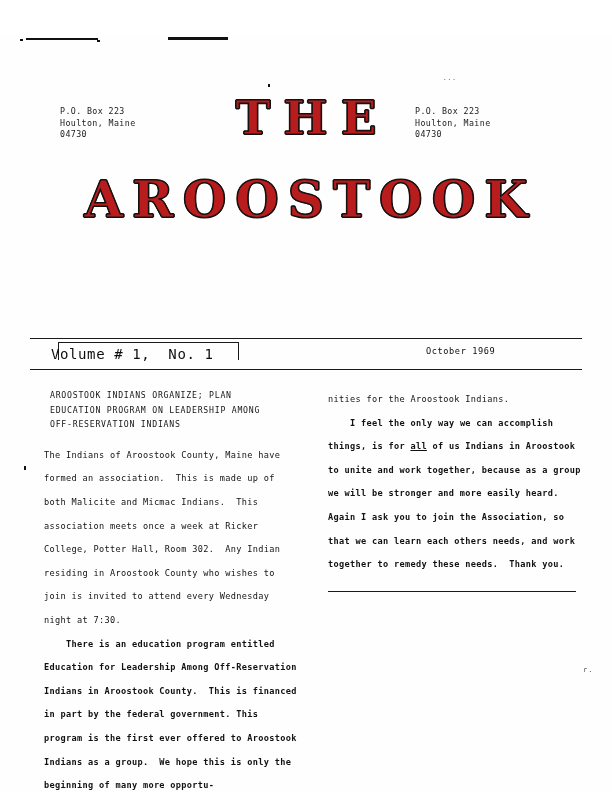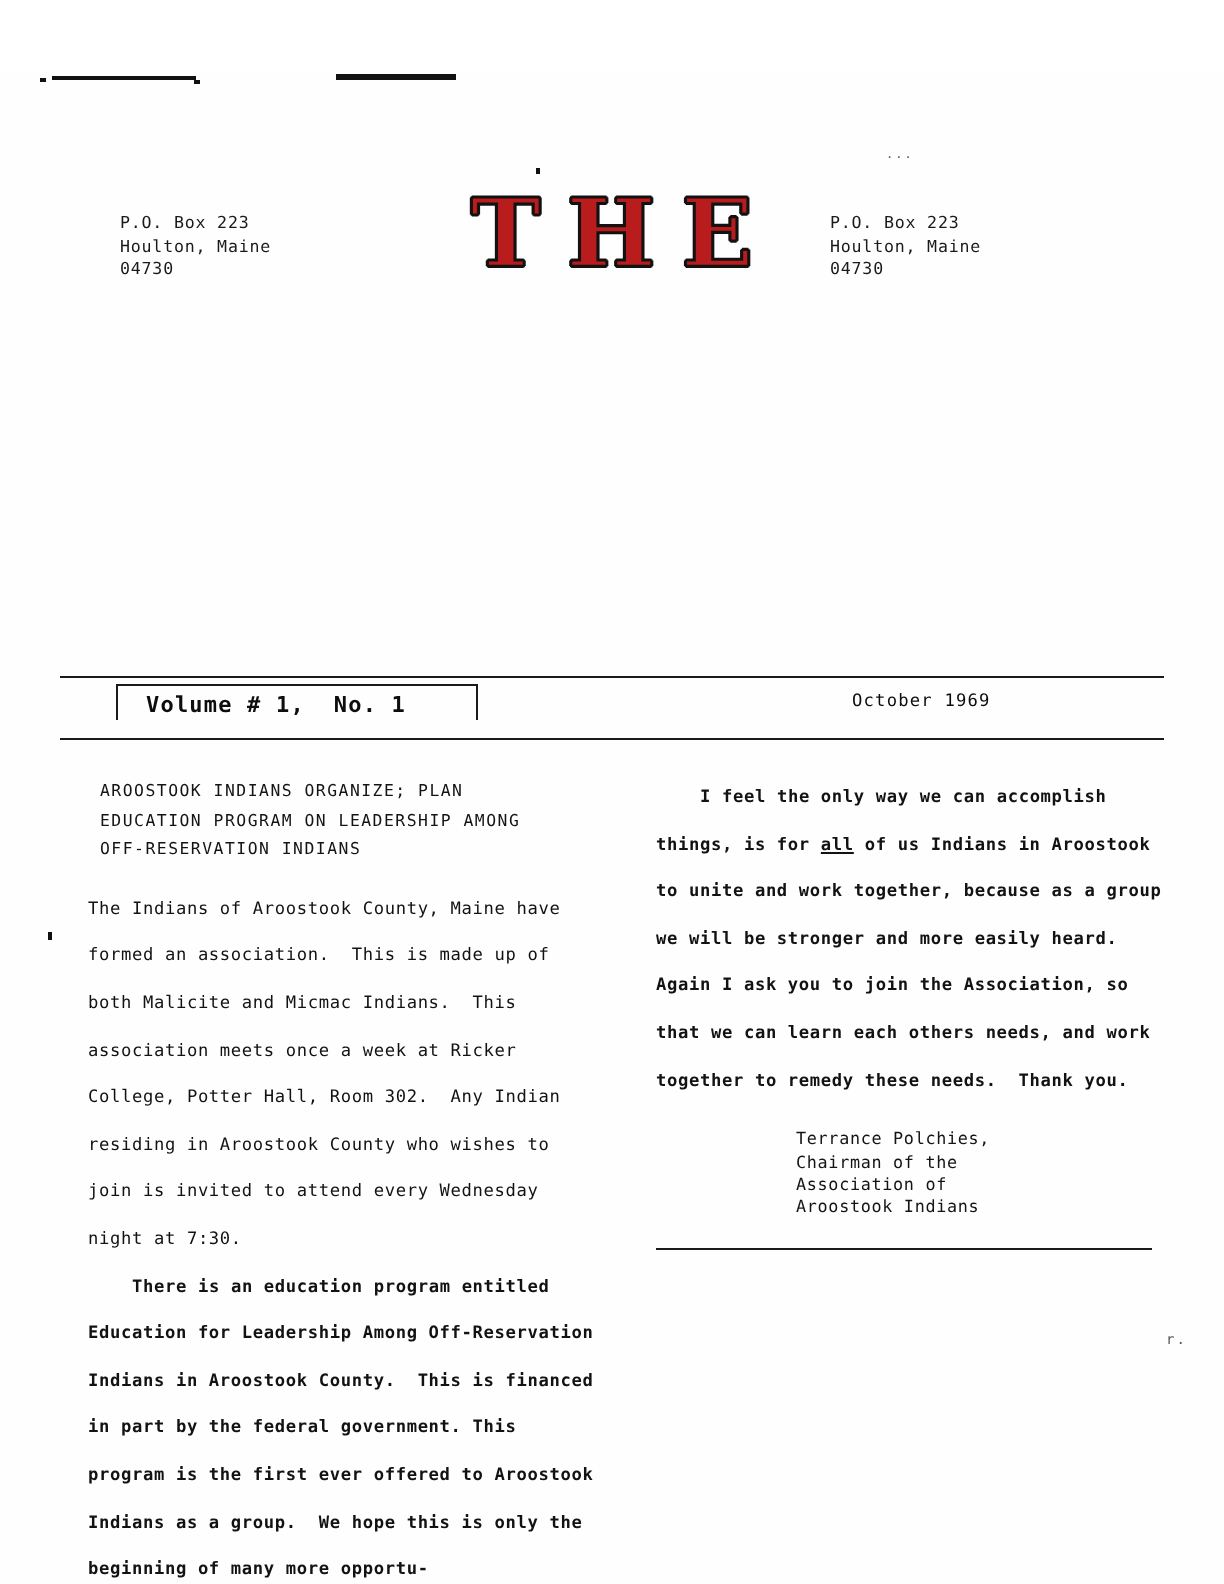--- a/index.html
+++ b/index.html
@@ -102,26 +102,25 @@
 
   .volbar {
     position: absolute;
     left: 30px;
     top: 306px;
     width: 552px;
     height: 24px;
   }
   .volbar .vol-left {
     position: absolute;
-    left: 43px;
+    left: 21px;
     top: 4px;
-    font-size: 11px;
+    font-size: 14px;
     letter-spacing: 0.6px;
     white-space: pre;
-    font-weight: bold;
   }
   .volbar .vol-right {
     position: absolute;
     left: 396px;
     top: 4px;
     font-size: 8.6px;
     letter-spacing: 0.6px;
     white-space: pre;
   }
   .vol-box-line {
@@ -205,20 +204,21 @@
     <div class="addr addr-left">P.O. Box 223
 Houlton, Maine
 04730</div>
 
     <div class="addr addr-right">P.O. Box 223
 Houlton, Maine
 04730</div>
 
     <div class="outline-word word-the">THE</div>
 
+    <div class="outline-word word-aroostook">AROOSTOOK</div>
 
   </div>
 
   <div class="rule rule-top"></div>
 
   <div class="volbar">
     <div class="vol-box-line" style="left:28px; top:0px; width:180px; height:1px;"></div>
     <div class="vol-box-line" style="left:28px; top:0px; width:1px; height:18px;"></div>
     <div class="vol-box-line" style="left:208px; top:0px; width:1px; height:18px;"></div>
 
@@ -237,27 +237,24 @@
 EDUCATION PROGRAM ON LEADERSHIP AMONG
 OFF-RESERVATION INDIANS</div>
 
       <p class="para">The Indians of Aroostook County, Maine have formed an association.  This is made up of both Malicite and Micmac Indians.  This association meets once a week at Ricker College, Potter Hall, Room 302.  Any Indian residing in Aroostook County who wishes to join is invited to attend every Wednesday night at 7:30.</p>
 
       <p class="para indent">There is an education program entitled Education for Leadership Among Off-Reservation Indians in Aroostook County.  This is financed in part by the federal government. This program is the first ever offered to Aroostook Indians as a group.  We hope this is only the beginning of many more opportu-</p>
     </div>
 
     <div class="col col-right">
 
+      <p class="para">nities for the Aroostook Indians.</p>
 
       <p class="para indent"><span>I feel the only way we can accomplish things, is for </span><span class="u">all</span><span> of us Indians in Aroostook to unite and work together, because as a group we will be stronger and more easily heard.  Again I ask you to join the Association, so that we can learn each others needs, and work together to remedy these needs.  Thank you.</span></p>
 
-      <div class="signature">Terrance Polchies,
-Chairman of the
-Association of
-Aroostook Indians</div>
 
       <div class="col-rule"></div>
 
 
     </div>
   </div>
 
   <div class="speck" style="left:583px; top:630px; font-size:7px;">r.</div>
 </div>
 

